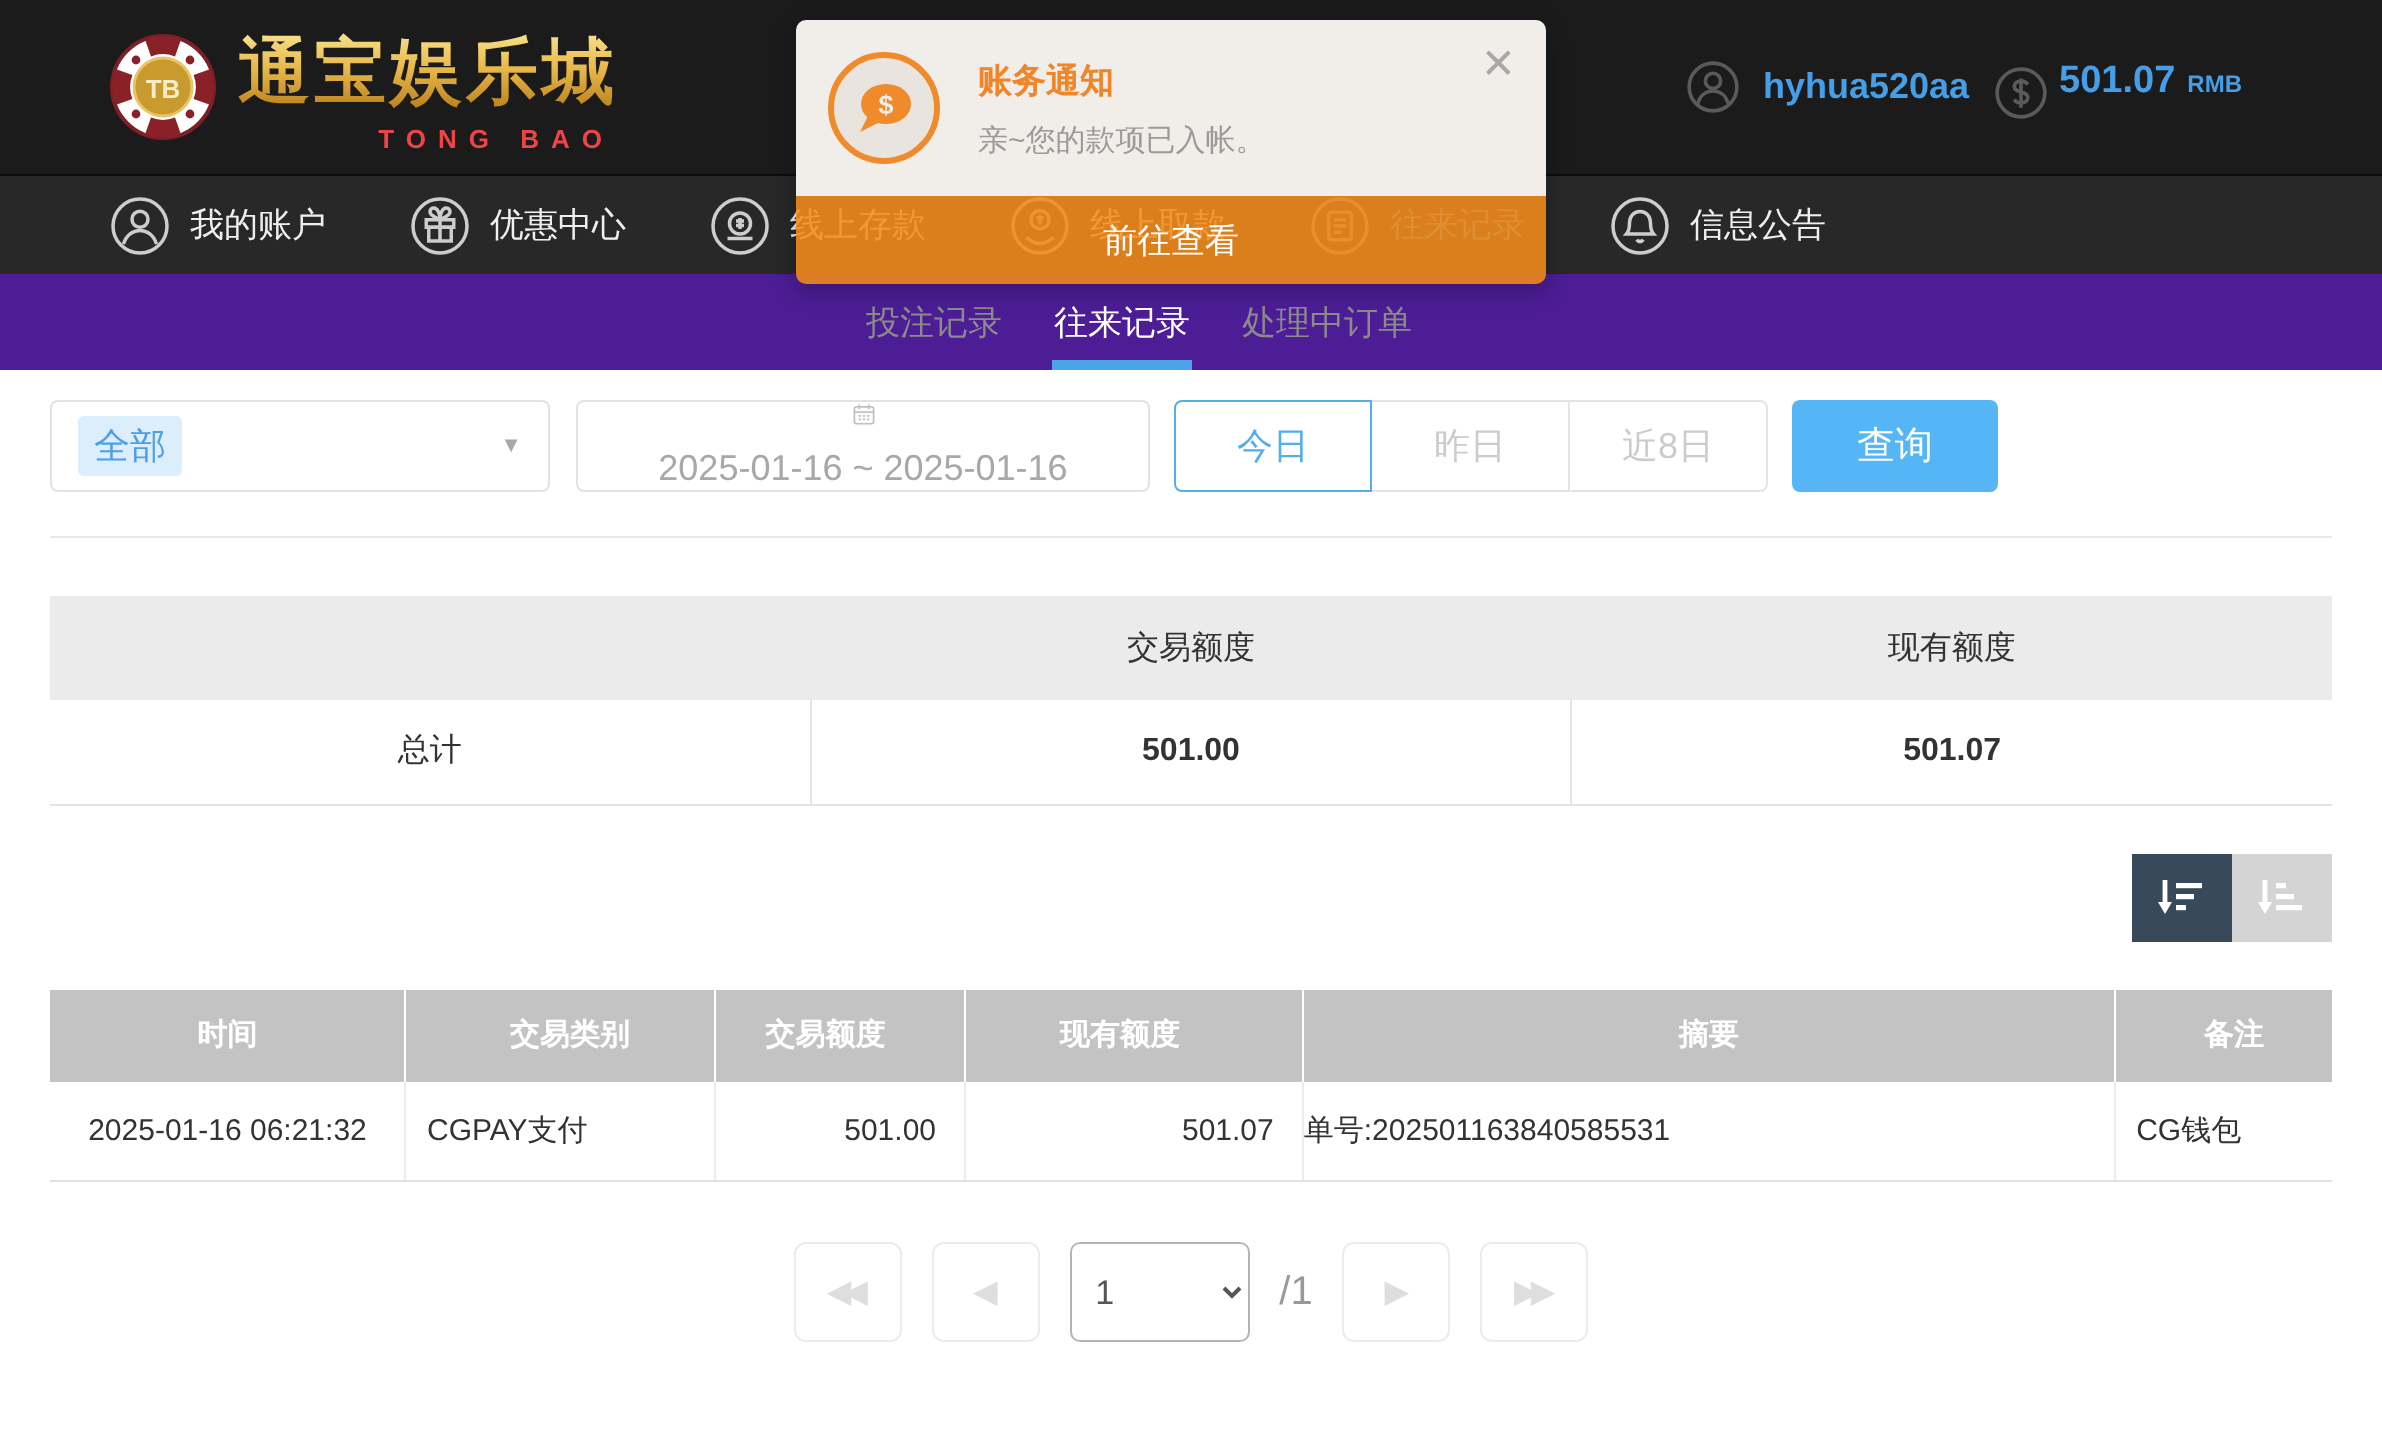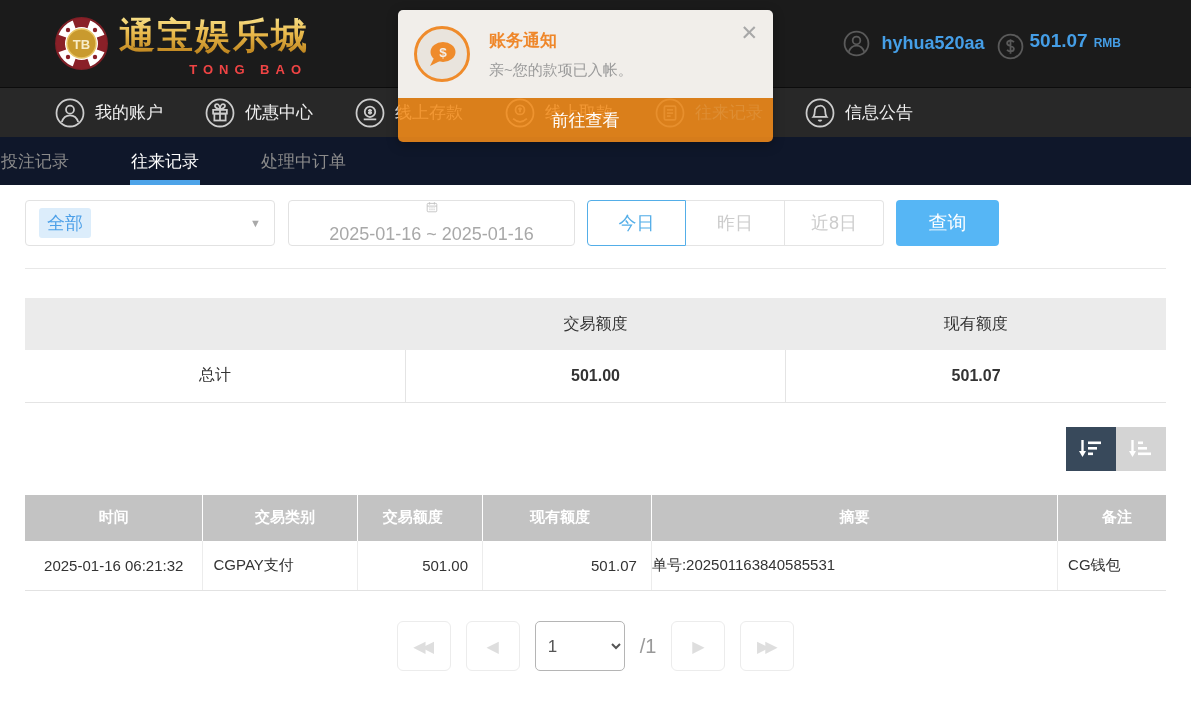--- a/index.html
+++ b/index.html
@@ -25,22 +25,22 @@
   .hd-icon { width:27px; height:27px; }
 
   
   .nav { height:50px; background:#282828; border-top:1px solid #0c0c0c;
     display:flex; align-items:center; padding-left:55px; gap:42px; }
   .nav-item { display:flex; align-items:center; gap:10px; color:#efefef; font-size:17px; cursor:pointer; }
   .nav-item.active { color:#4da0e8; }
   .nav-ic { width:30px; height:30px; opacity:.92; }
 
   
-  .tabs { height:48px; background:#0f172a; display:flex; align-items:stretch;
-    gap:60px; }
+  .tabs { height:48px; background:#4c1d95; display:flex; align-items:stretch;
+    padding-left:432px; gap:24px; }
   .tab { display:flex; align-items:center; color:#8b8b8b; font-size:17px; position:relative;
     padding:0 1px; cursor:pointer; }
   .tab.active { color:#ffffff; }
   .tab.active::after { content:""; position:absolute; left:0; right:0; bottom:0; height:5px; background:#4da3e8; }
 
   
   .content { padding:0 25px; }
   .filter-row { margin-top:15px; display:flex; align-items:center; }
   .select-box { width:250px; height:46px; border:1px solid #e2e2e2; border-radius:4px;
     display:flex; align-items:center; justify-content:space-between; padding:0 13px; cursor:pointer; }

